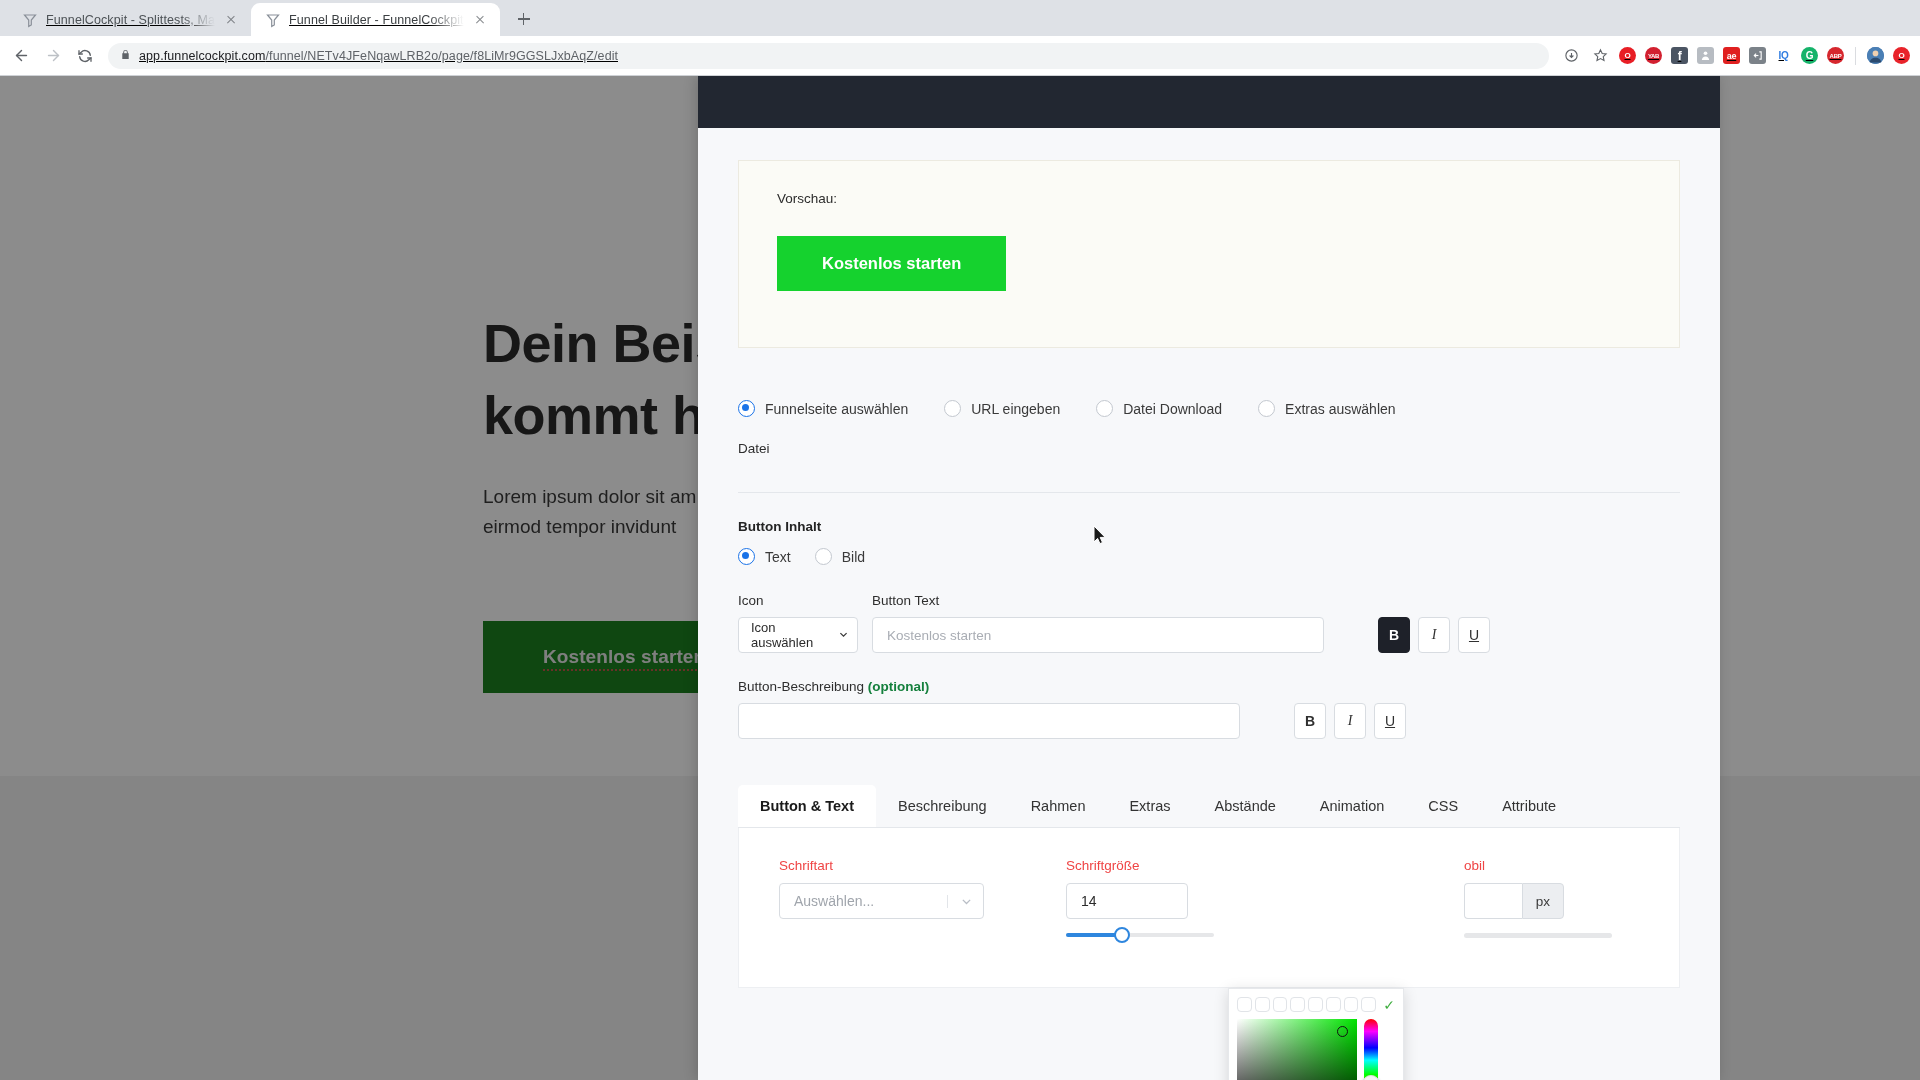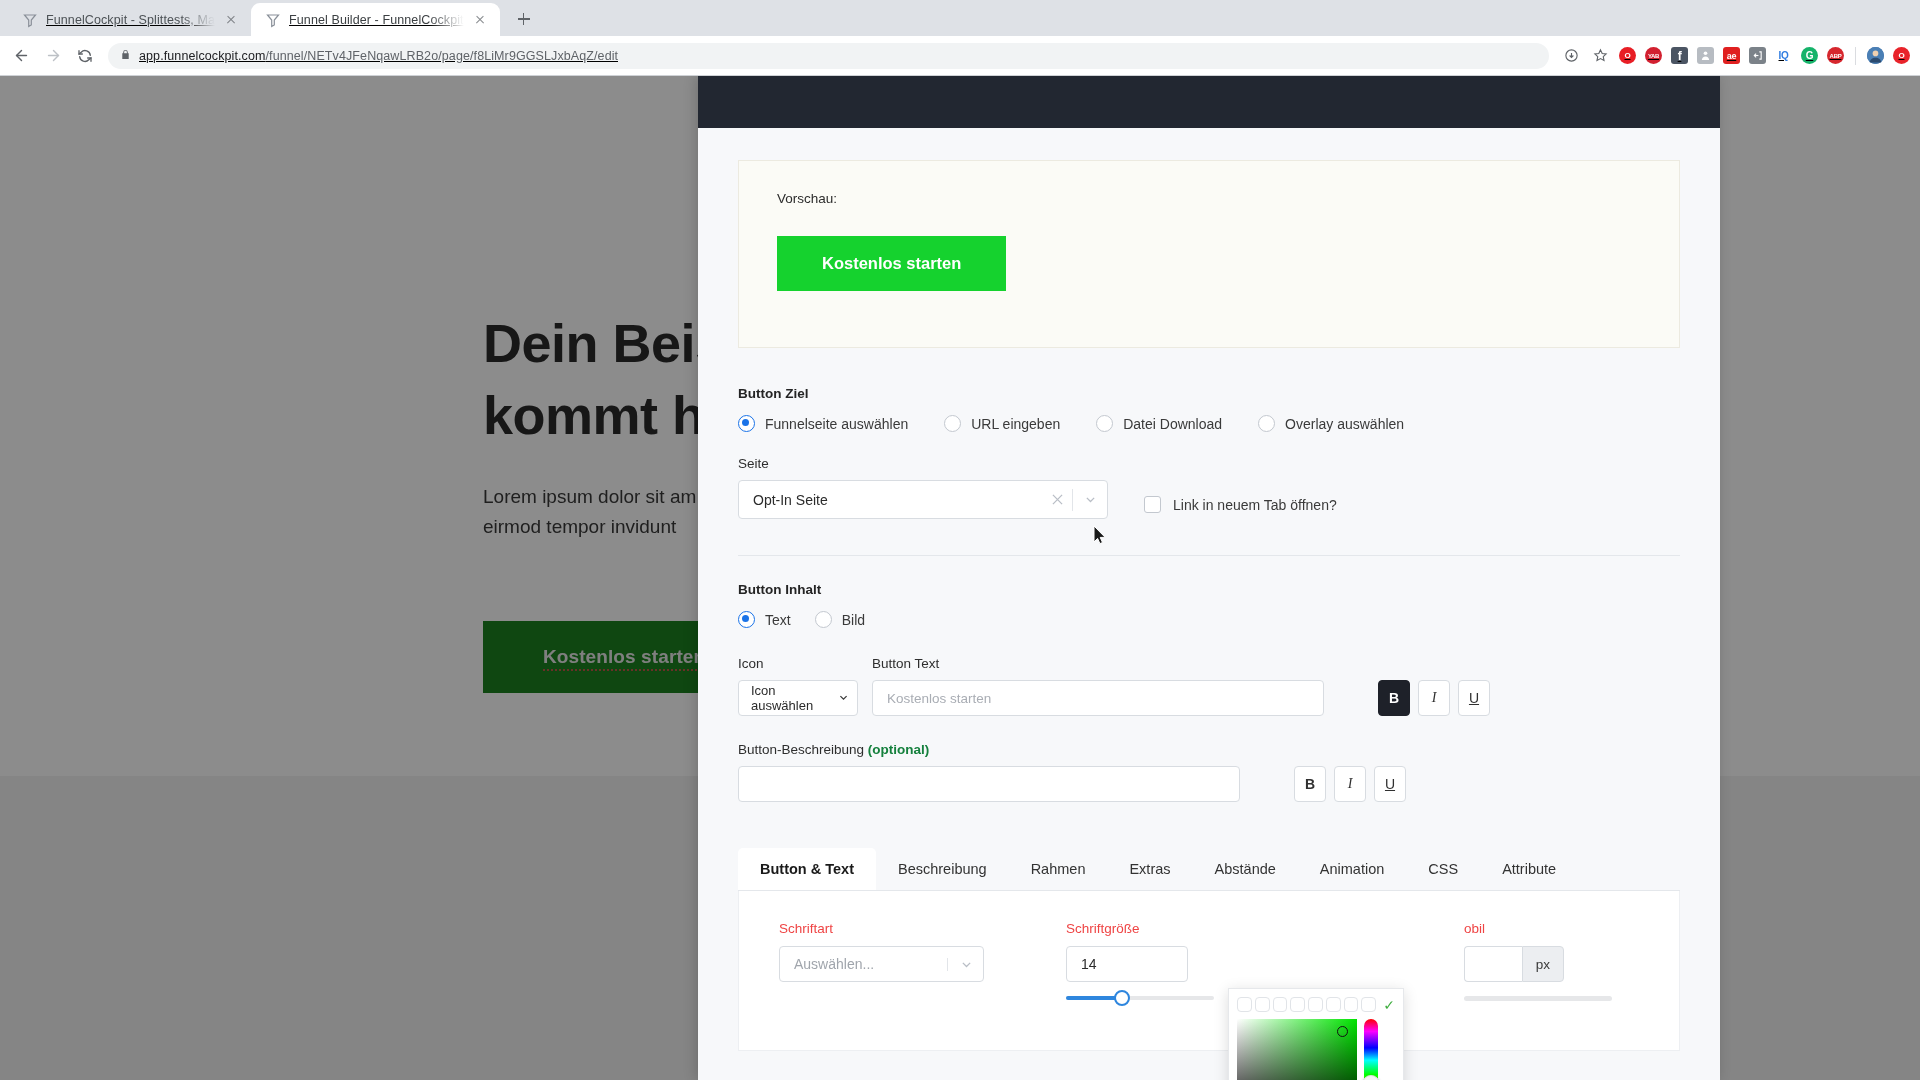--- a/index.html
+++ b/index.html
@@ -427,62 +427,41 @@
     <div class="modal-body">
 
       <div class="preview-card">
         <div class="preview-label">Vorschau:</div>
         <div class="preview-btn">
           <span>Kostenlos starten</span>
         </div>
       </div>
 
       <div class="section">
-        <div class="lbl">Button Ziel</div>
         <div class="radio-row">
           <div class="radio-item">
             <span class="radio on"></span>
             <span class="radio-lbl">Funnelseite auswählen</span>
           </div>
           <div class="radio-item">
             <span class="radio"></span>
             <span class="radio-lbl">URL eingeben</span>
           </div>
           <div class="radio-item">
             <span class="radio"></span>
             <span class="radio-lbl">Datei Download</span>
           </div>
           <div class="radio-item">
             <span class="radio"></span>
-            <span class="radio-lbl">Overlay auswählen</span>
+            <span class="radio-lbl">Extras auswählen</span>
           </div>
         </div>
 
         <div style="margin-top:24px">
-          <div class="lbl-sub">Seite</div>
-          <div class="field-row">
-            <div class="select-box">
-              <span class="select-val">Opt-In Seite</span>
-              <span class="select-clear">
-                <svg width="11" height="11" viewBox="0 0 12 12" stroke="#b9bec6" stroke-width="1.4">
-                    <path d="M1 1l10 10M11 1L1 11"></path>
-                  </svg>
-              </span>
-              <span class="sep-v"></span>
-              <span class="select-caret">
-                <svg width="13" height="13" viewBox="0 0 16 16" fill="none" stroke="#b9bec6" stroke-width="1.6">
-                    <path d="M3.5 6l4.5 4.5L12.5 6"></path>
-                  </svg>
-              </span>
-            </div>
-            <div class="check-item">
-              <span class="checkbox"></span>
-              <span class="check-lbl">Link in neuem Tab öffnen?</span>
-            </div>
-          </div>
+          <div class="lbl-sub">Datei</div>
         </div>
 
         <div class="divider"></div>
       </div>
 
       <div class="section" style="padding-top:26px">
         <div class="lbl">Button Inhalt</div>
         <div class="radio-row">
           <div class="radio-item" style="margin-right:24px">
             <span class="radio on"></span>

